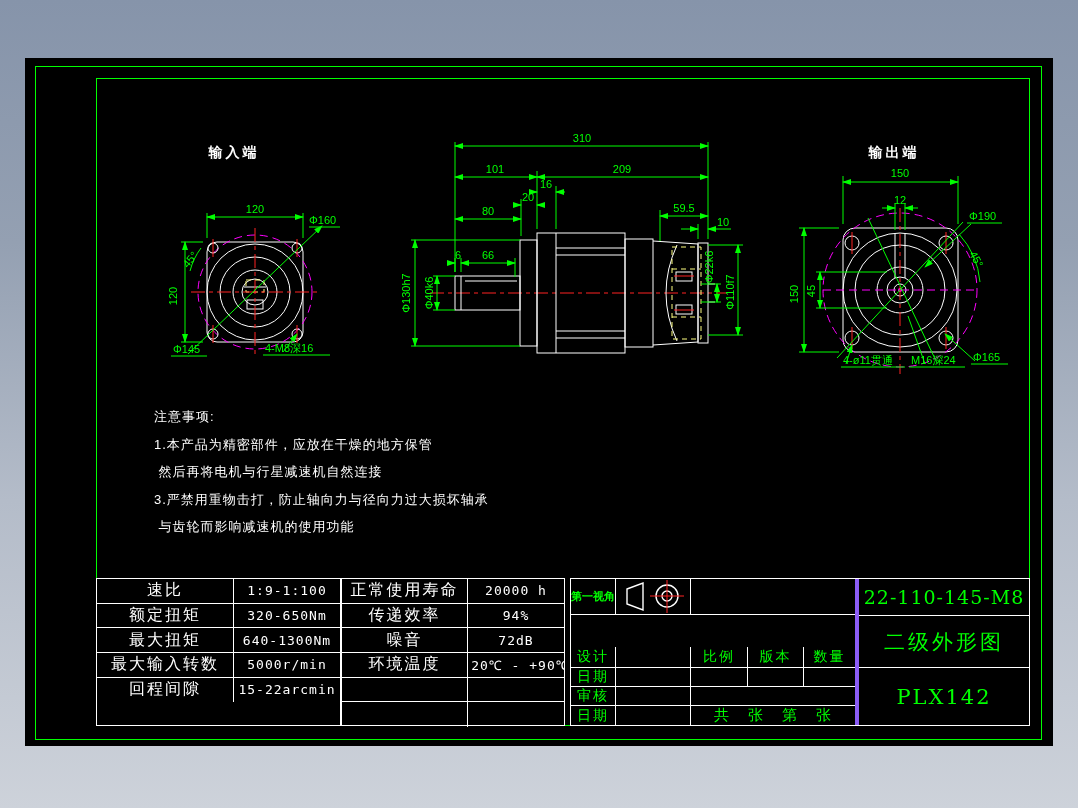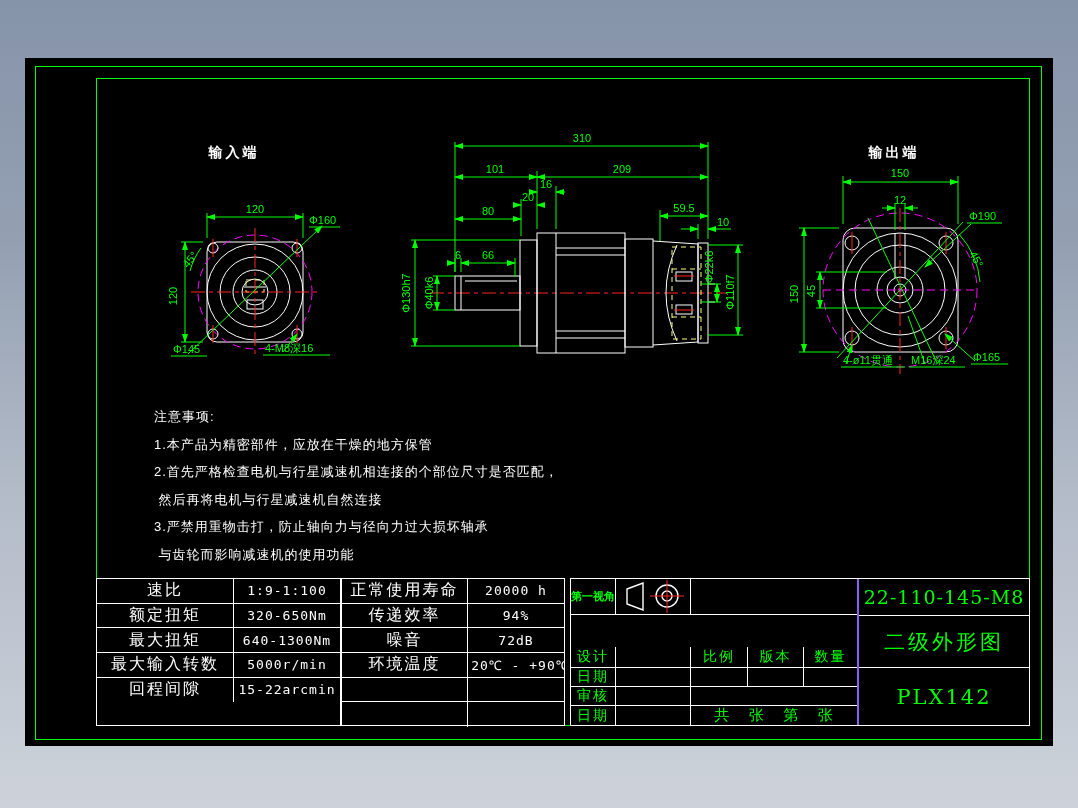--- a/index.html
+++ b/index.html
@@ -32,21 +32,21 @@
   .val{font-size:13px;font-family:"DejaVu Sans Mono",monospace;letter-spacing:1px;}
   #t1{left:71px;top:520px;width:245px;height:148px;}
   #t1 .row{height:24.66px;text-align:right;}
   #t1 .c1{width:137px;} #t1 .c2{flex:1;}
   #t2{left:316px;top:520px;width:224px;height:148px;}
   #t2 .row{height:24.66px;}
   #t2 .c1{width:126px;} #t2 .c2{flex:1;}
 
   
   #tb{left:545px;top:520px;width:460px;height:148px;display:flex;}
-  #tb .left{width:288px;border-right:2px solid #8b5cf6;box-sizing:border-box;display:flex;flex-direction:column;}
+  #tb .left{width:288px;border-right:4px solid #8b5cf6;box-sizing:border-box;display:flex;flex-direction:column;}
   #tb .right{flex:1;display:flex;flex-direction:column;}
   #tb .trow{display:flex;box-sizing:border-box;border-bottom:1px solid #fff;}
   #tb .left .trow:last-child,#tb .right .trow:last-child{border-bottom:none;}
   #tb .g{color:#00ff00;}
   #tb .lcell{width:45px;}
   #tb .scell{width:75px;}
   #tb .tcell{font-size:14px;letter-spacing:2px;}
   #tb .fa{font-size:11px;font-weight:bold;letter-spacing:0;}
   .rt1{height:37px;} .rt2{height:30px;margin-top:32px;} .rt3{height:27px;} .rt4{height:28px;} .rt5{flex:1;}
   .rr1{height:37px;justify-content:flex-end;} .rr2{height:52px;} .rr3{flex:1;justify-content:flex-end;}
@@ -295,21 +295,20 @@
 
       <line class="g" x1="920" y1="276" x2="950" y2="303" marker-start="url(#as)"></line>
       <text class="gt" x="948" y="303" text-anchor="start">Φ165</text>
       <line class="g" x1="946" y1="306" x2="983" y2="306"></line>
     </g>
   </svg>
 
   <div id="notes">
     <div class="nline">注意事项:</div>
     <div class="nline">1.本产品为精密部件，应放在干燥的地方保管</div>
-    <div class="nline">2.首先严格检查电机与行星减速机相连接的个部位尺寸是否匹配，</div>
     <div class="nline"> 然后再将电机与行星减速机自然连接</div>
     <div class="nline">3.严禁用重物击打，防止轴向力与径向力过大损坏轴承</div>
     <div class="nline"> 与齿轮而影响减速机的使用功能</div>
   </div>
 
   <div id="t1" class="ctable">
     <div class="row">
       <div class="cell c1 lab">速比</div>
       <div class="cell c2 val">1:9-1:100</div>
     </div>

